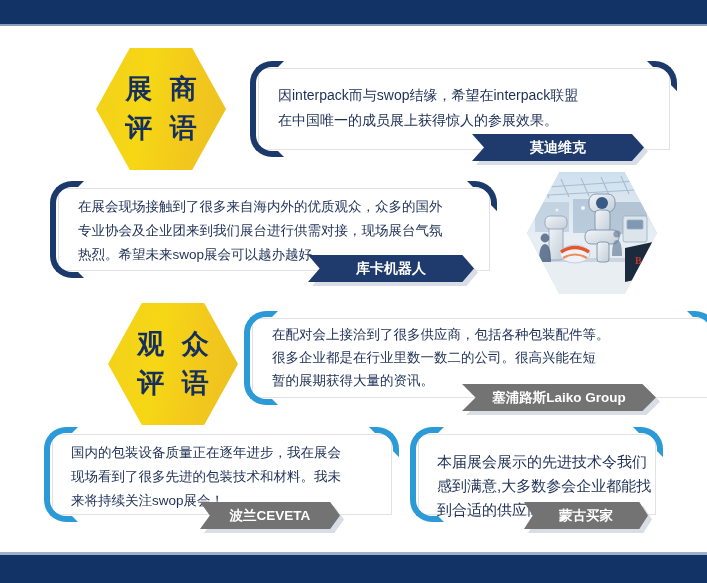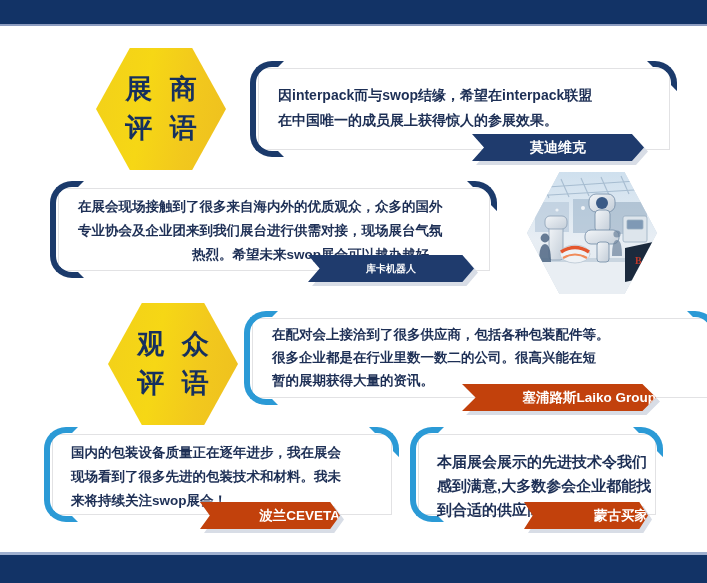--- a/index.html
+++ b/index.html
@@ -93,21 +93,21 @@
     top: -7px;
     width: 30px;
     height: 30px;
     border-width: 6px;
     border-radius: 0 22px 0 0;
   }
 
   .quote-text {
     position: absolute;
     color: #1d2f55;
-    font-weight: bold;
+    font-weight: normal;
     font-family: "Liberation Sans", "DejaVu Sans", sans-serif;
   }
   .quote-text p { white-space: nowrap; }
 
   
   .name-badge {
     position: absolute;
     height: 27px;
     display: flex;
     align-items: center;
@@ -136,21 +136,21 @@
   
   .t-navy .brk            { border-color: #1b3a6b; }
   .t-navy .brk-left       { border-right-color: transparent; }
   .t-navy .brk-tr         { border-left-color: transparent; border-bottom-color: transparent; }
   .t-navy .name-badge     { background: #1f3b6d; }
 
   
   .t-blue .brk            { border-color: #2b9ad6; }
   .t-blue .brk-left       { border-right-color: transparent; }
   .t-blue .brk-tr         { border-left-color: transparent; border-bottom-color: transparent; }
-  .t-blue .name-badge     { background: #c2410c; justify-content: flex-end; }
+  .t-blue .name-badge     { background: #737373; }
 </style>
 </head>
 <body>
 
 <div id="page">
 
   <div class="bar bar-top"></div>
   <div class="bar-top-rule"></div>
   <div class="bar-bottom-rule"></div>
   <div class="bar bar-bottom"></div>
@@ -171,27 +171,27 @@
     <div class="name-badge-shadow" style="left:218px; top:70px; width:172px;"></div>
     <div class="name-badge" style="left:214px; top:66px; width:172px; font-size:14px;">
       <span>莫迪维克</span>
     </div>
   </div>
 
   <div class="quote t-navy" style="left:58px; top:188px; width:432px; height:83px;">
     <div class="quote-box"></div>
     <div class="brk brk-left" style="height:97px;"></div>
     <div class="brk brk-tr"></div>
-    <div class="quote-text" style="left:20px; top:7px; font-size:13.5px; line-height:24px;text-align:right;">
+    <div class="quote-text" style="left:20px; top:7px; font-size:13.5px; line-height:24px;">
       <p>在展会现场接触到了很多来自海内外的优质观众，众多的国外</p>
       <p>专业协会及企业团来到我们展台进行供需对接，现场展台气氛</p>
       <p>热烈。希望未来swop展会可以越办越好。</p>
     </div>
     <div class="name-badge-shadow" style="left:254px; top:71px; width:166px;"></div>
-    <div class="name-badge" style="left:250px; top:67px; width:166px; font-size:10px;">
+    <div class="name-badge" style="left:250px; top:67px; width:166px; font-size:14px;">
       <span>库卡机器人</span>
     </div>
   </div>
 
   <div class="photo-hex" style="left:527px; top:172px; width:130px; height:122px;">
     <svg width="130" height="122" viewBox="0 0 130 122">
       <defs>
         <linearGradient id="sky" x1="0" y1="0" x2="0" y2="1">
           <stop offset="0%" stop-color="#cfe0ee"></stop>
           <stop offset="55%" stop-color="#e8eef4"></stop>

